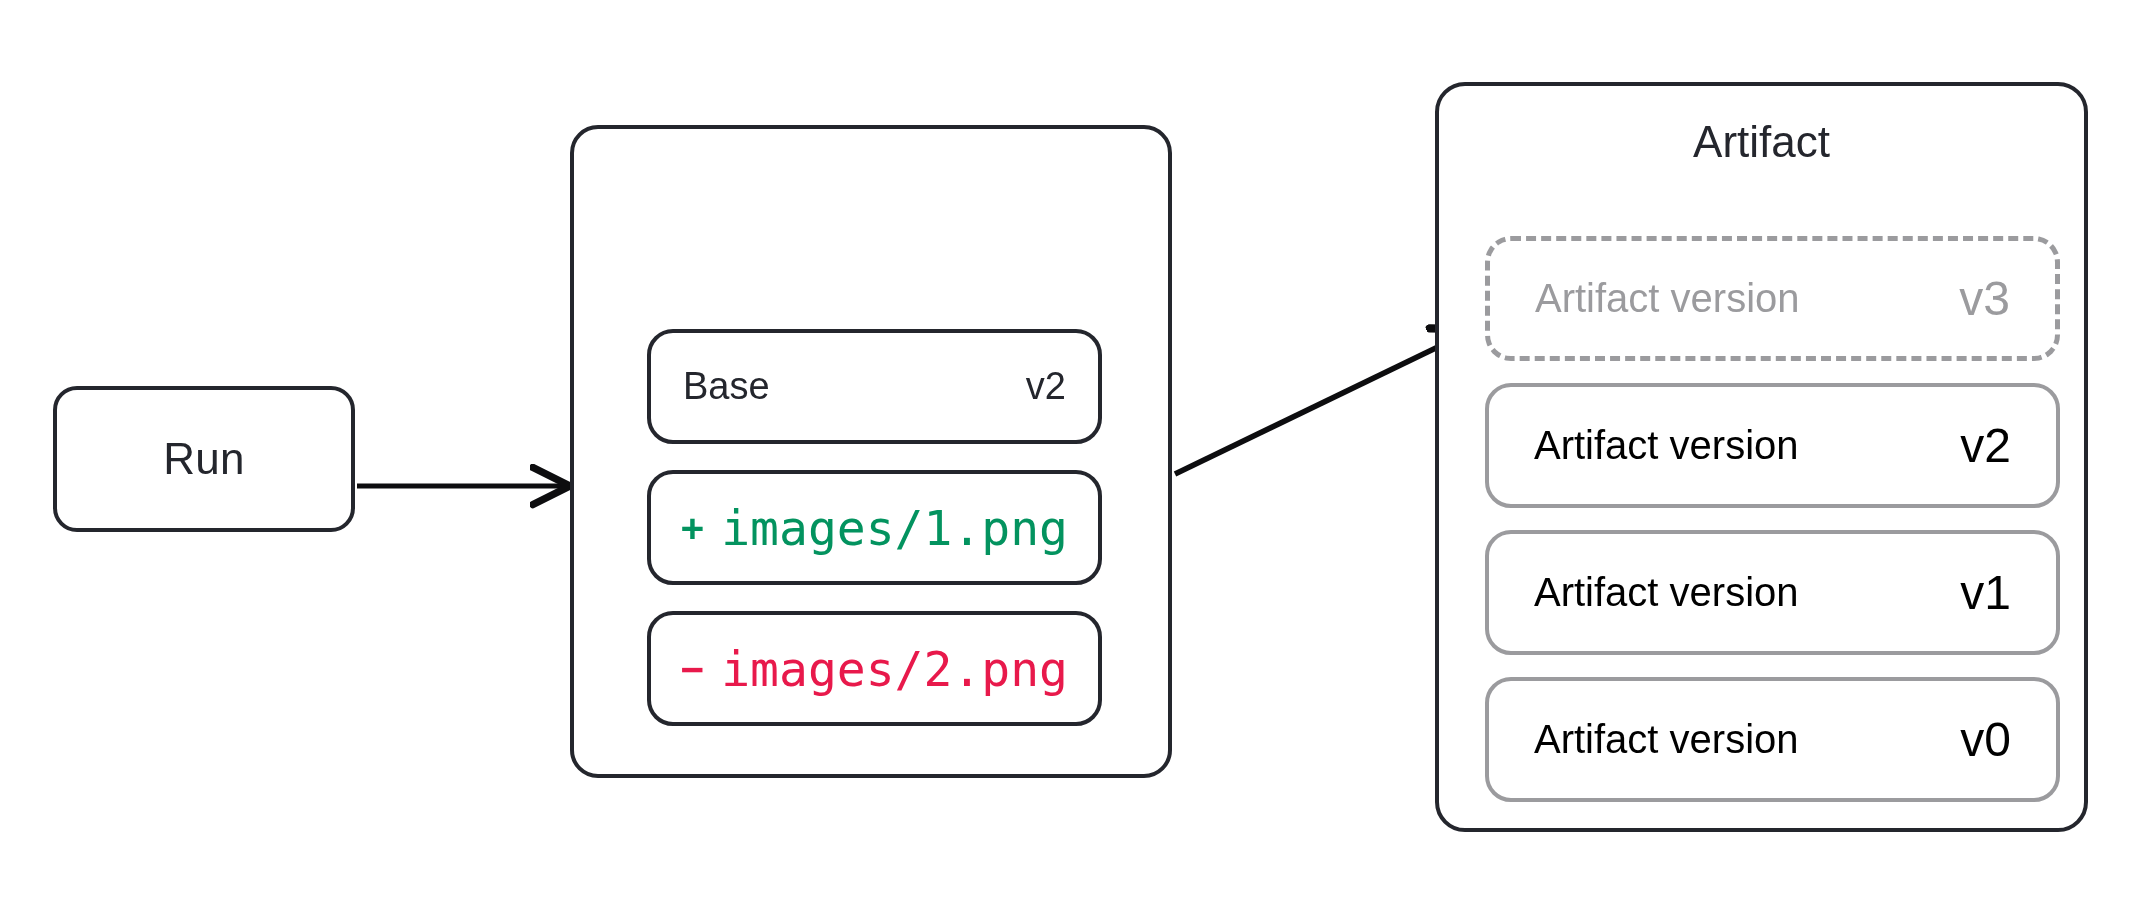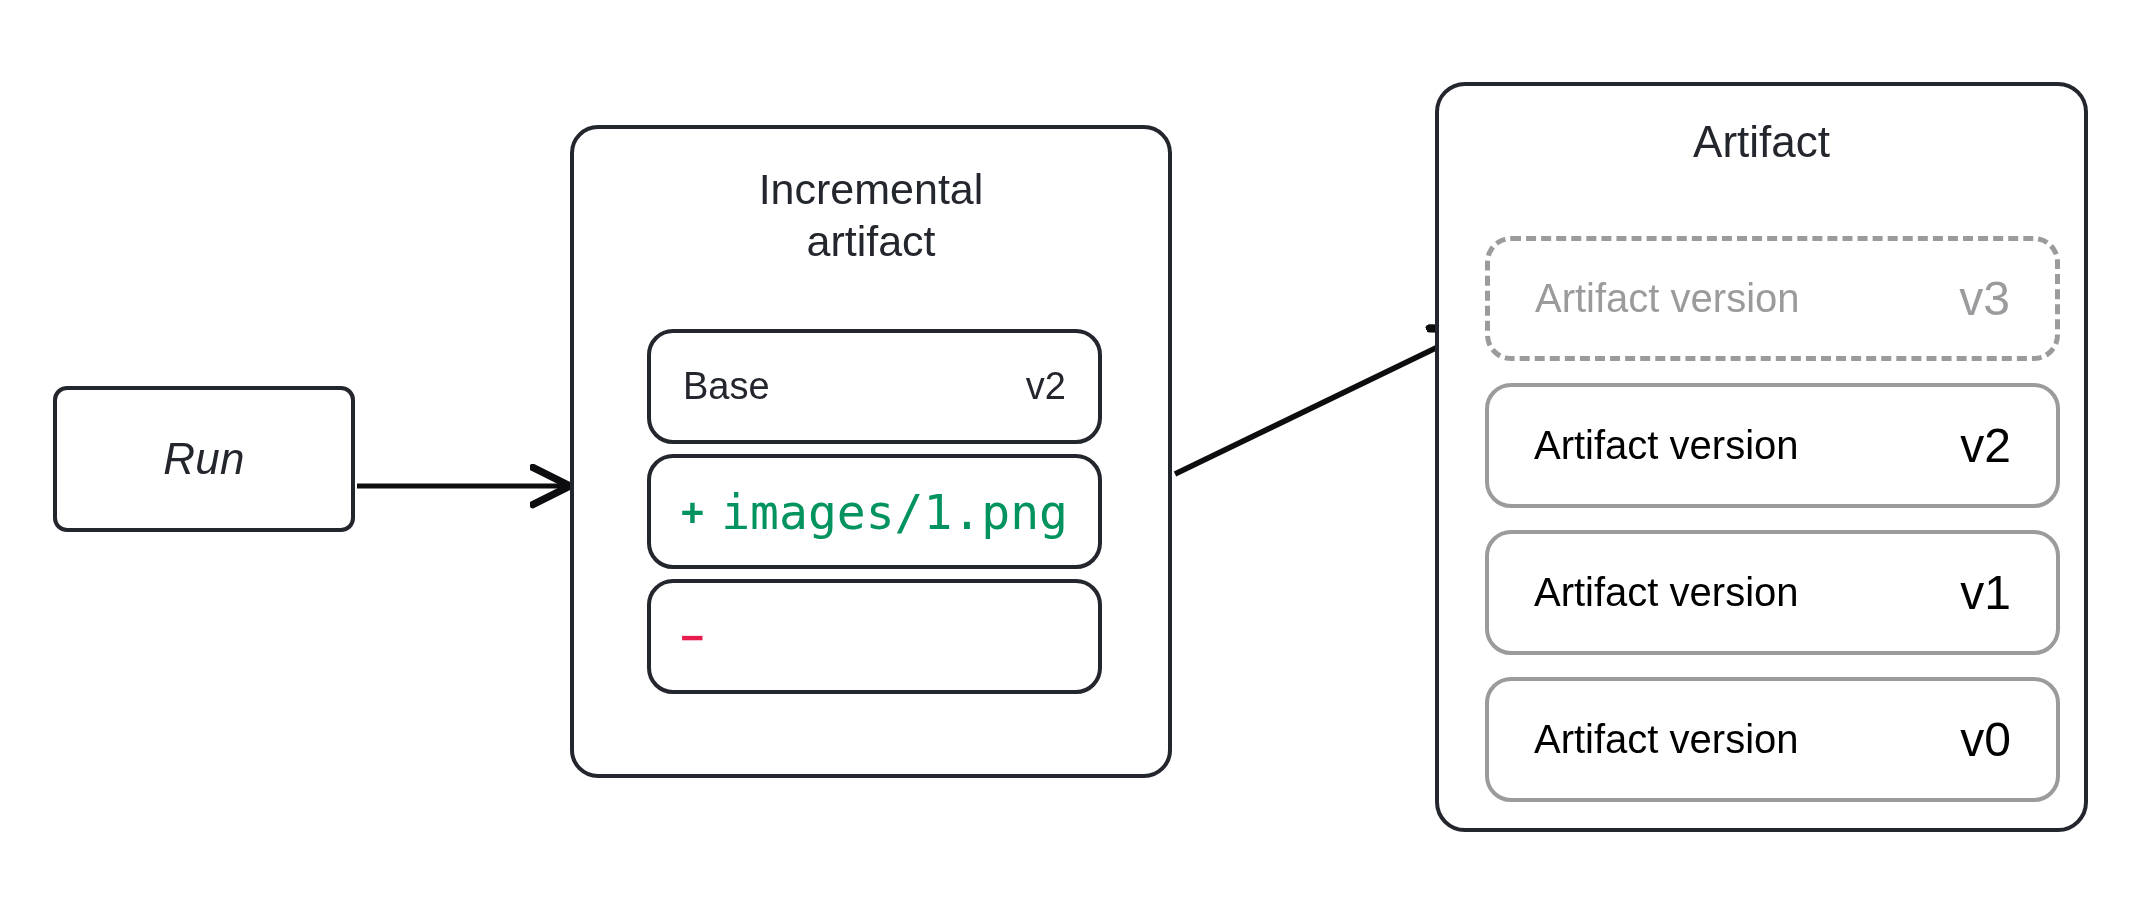--- a/index.html
+++ b/index.html
@@ -29,22 +29,21 @@
     align-items: center;
     justify-content: center;
   }
 
   
   #run-node {
     left: 53px;
     top: 386px;
     width: 302px;
     height: 146px;
-    border-radius: 14px;
-    font-style: italic;
+    border-radius: 24px;
   }
   #run-node .node-label {
     font-size: 44px;
     color: #24262d;
     letter-spacing: 0.2px;
   }
 
   
   #incremental-artifact {
     position: absolute;
@@ -78,21 +77,21 @@
     box-sizing: border-box;
     width: 455px;
     height: 115px;
     background: #ffffff;
     border: 4px solid #24262d;
     border-radius: 26px;
     display: flex;
     align-items: center;
     justify-content: space-between;
     padding: 0 32px;
-    margin-bottom: 10px;
+    margin-bottom: 26px;
   }
   .inc-row .row-label {
     font-size: 38px;
     color: #24262d;
   }
   .inc-row .row-value {
     font-size: 38px;
     color: #24262d;
   }
   .file-row {
@@ -187,36 +186,35 @@
     </defs>
     <line x1="357" y1="486" x2="566" y2="486" stroke="#0d0d0f" stroke-width="5" marker-end="url(#arrowhead)"></line>
     <line x1="1175" y1="474" x2="1471" y2="331" stroke="#0d0d0f" stroke-width="5.5" marker-end="url(#arrowhead)"></line>
   </svg>
 
   <div id="run-node" class="node">
     <span class="node-label">Run</span>
   </div>
 
   <div id="incremental-artifact">
-    <div class="group-title">Incremental
-artifact</div>
     <div class="inc-rows">
 
       <div class="inc-row">
         <span class="row-label">Base</span>
         <span class="row-value">v2</span>
       </div>
 
       <div class="inc-row file-row added">
         <span class="sign">+</span>
         <span class="path">images/1.png</span>
       </div>
 
       <div class="inc-row file-row removed">
         <span class="sign">−</span>
+        <span class="path">images/2.png</span>
       </div>
 
     </div>
   </div>
 
   <div id="artifact-group">
     <div class="group-title">Artifact</div>
     <div class="ver-rows">
 
       <div class="ver-row pending">

